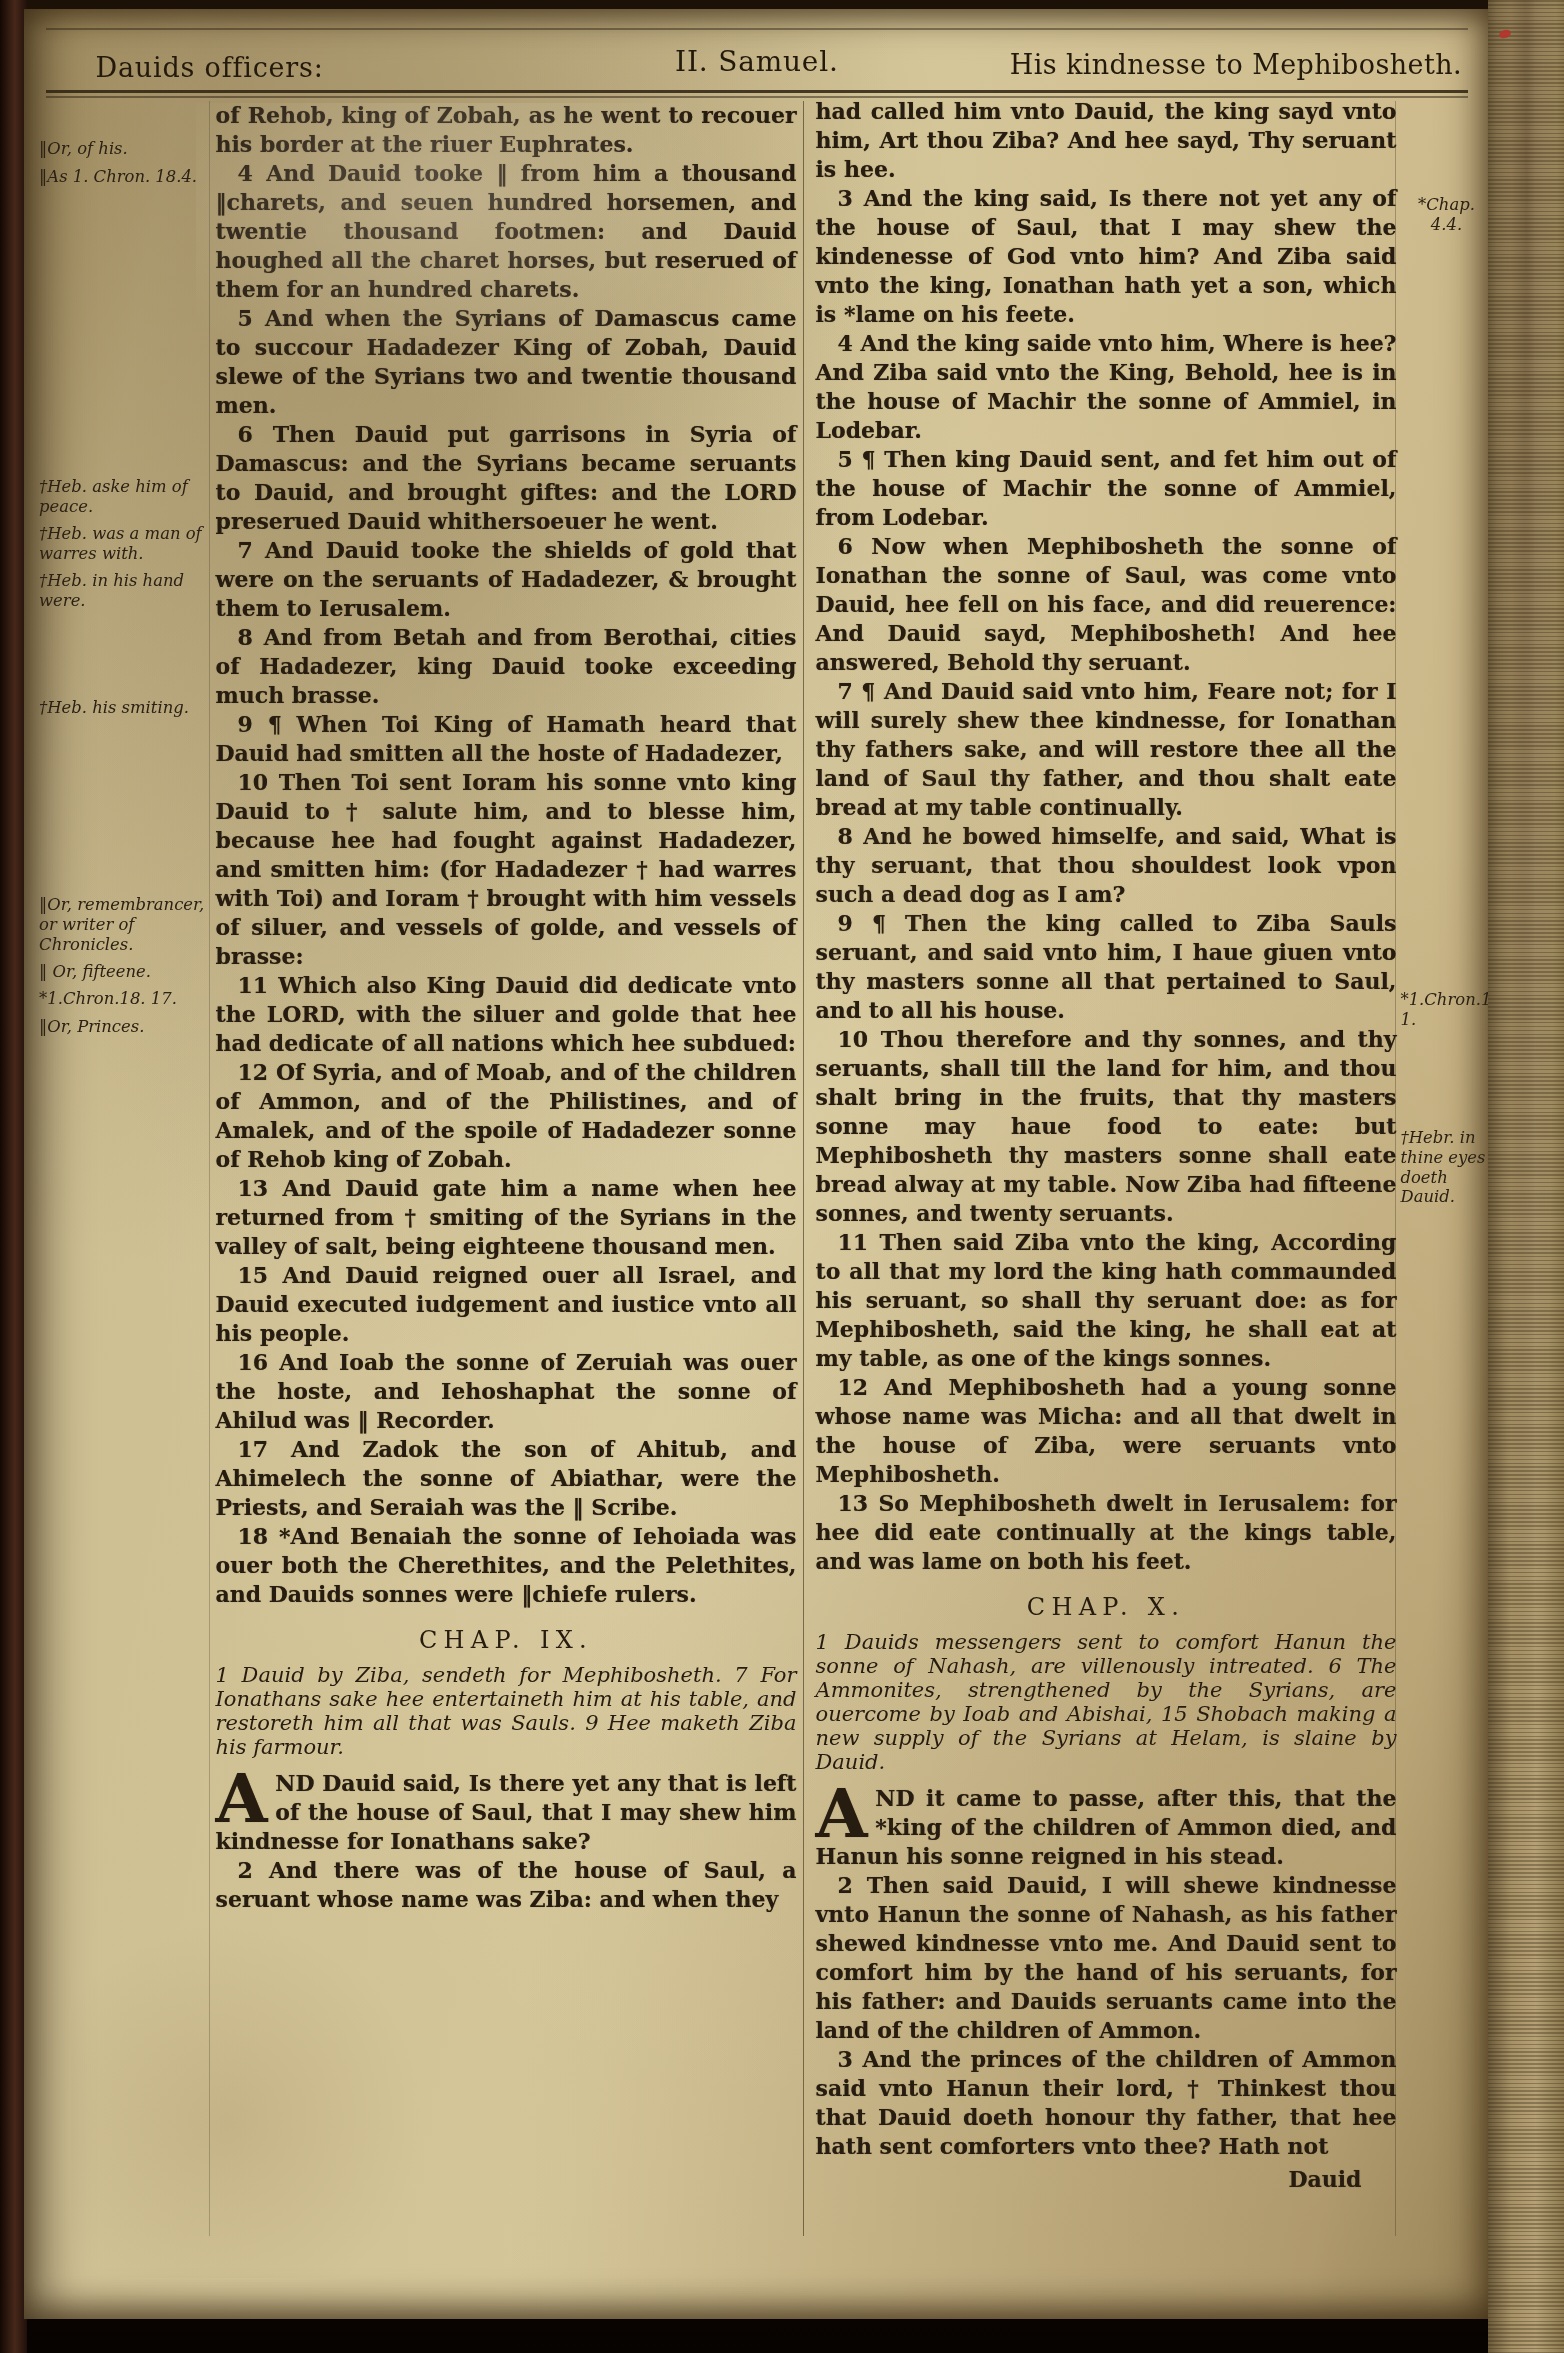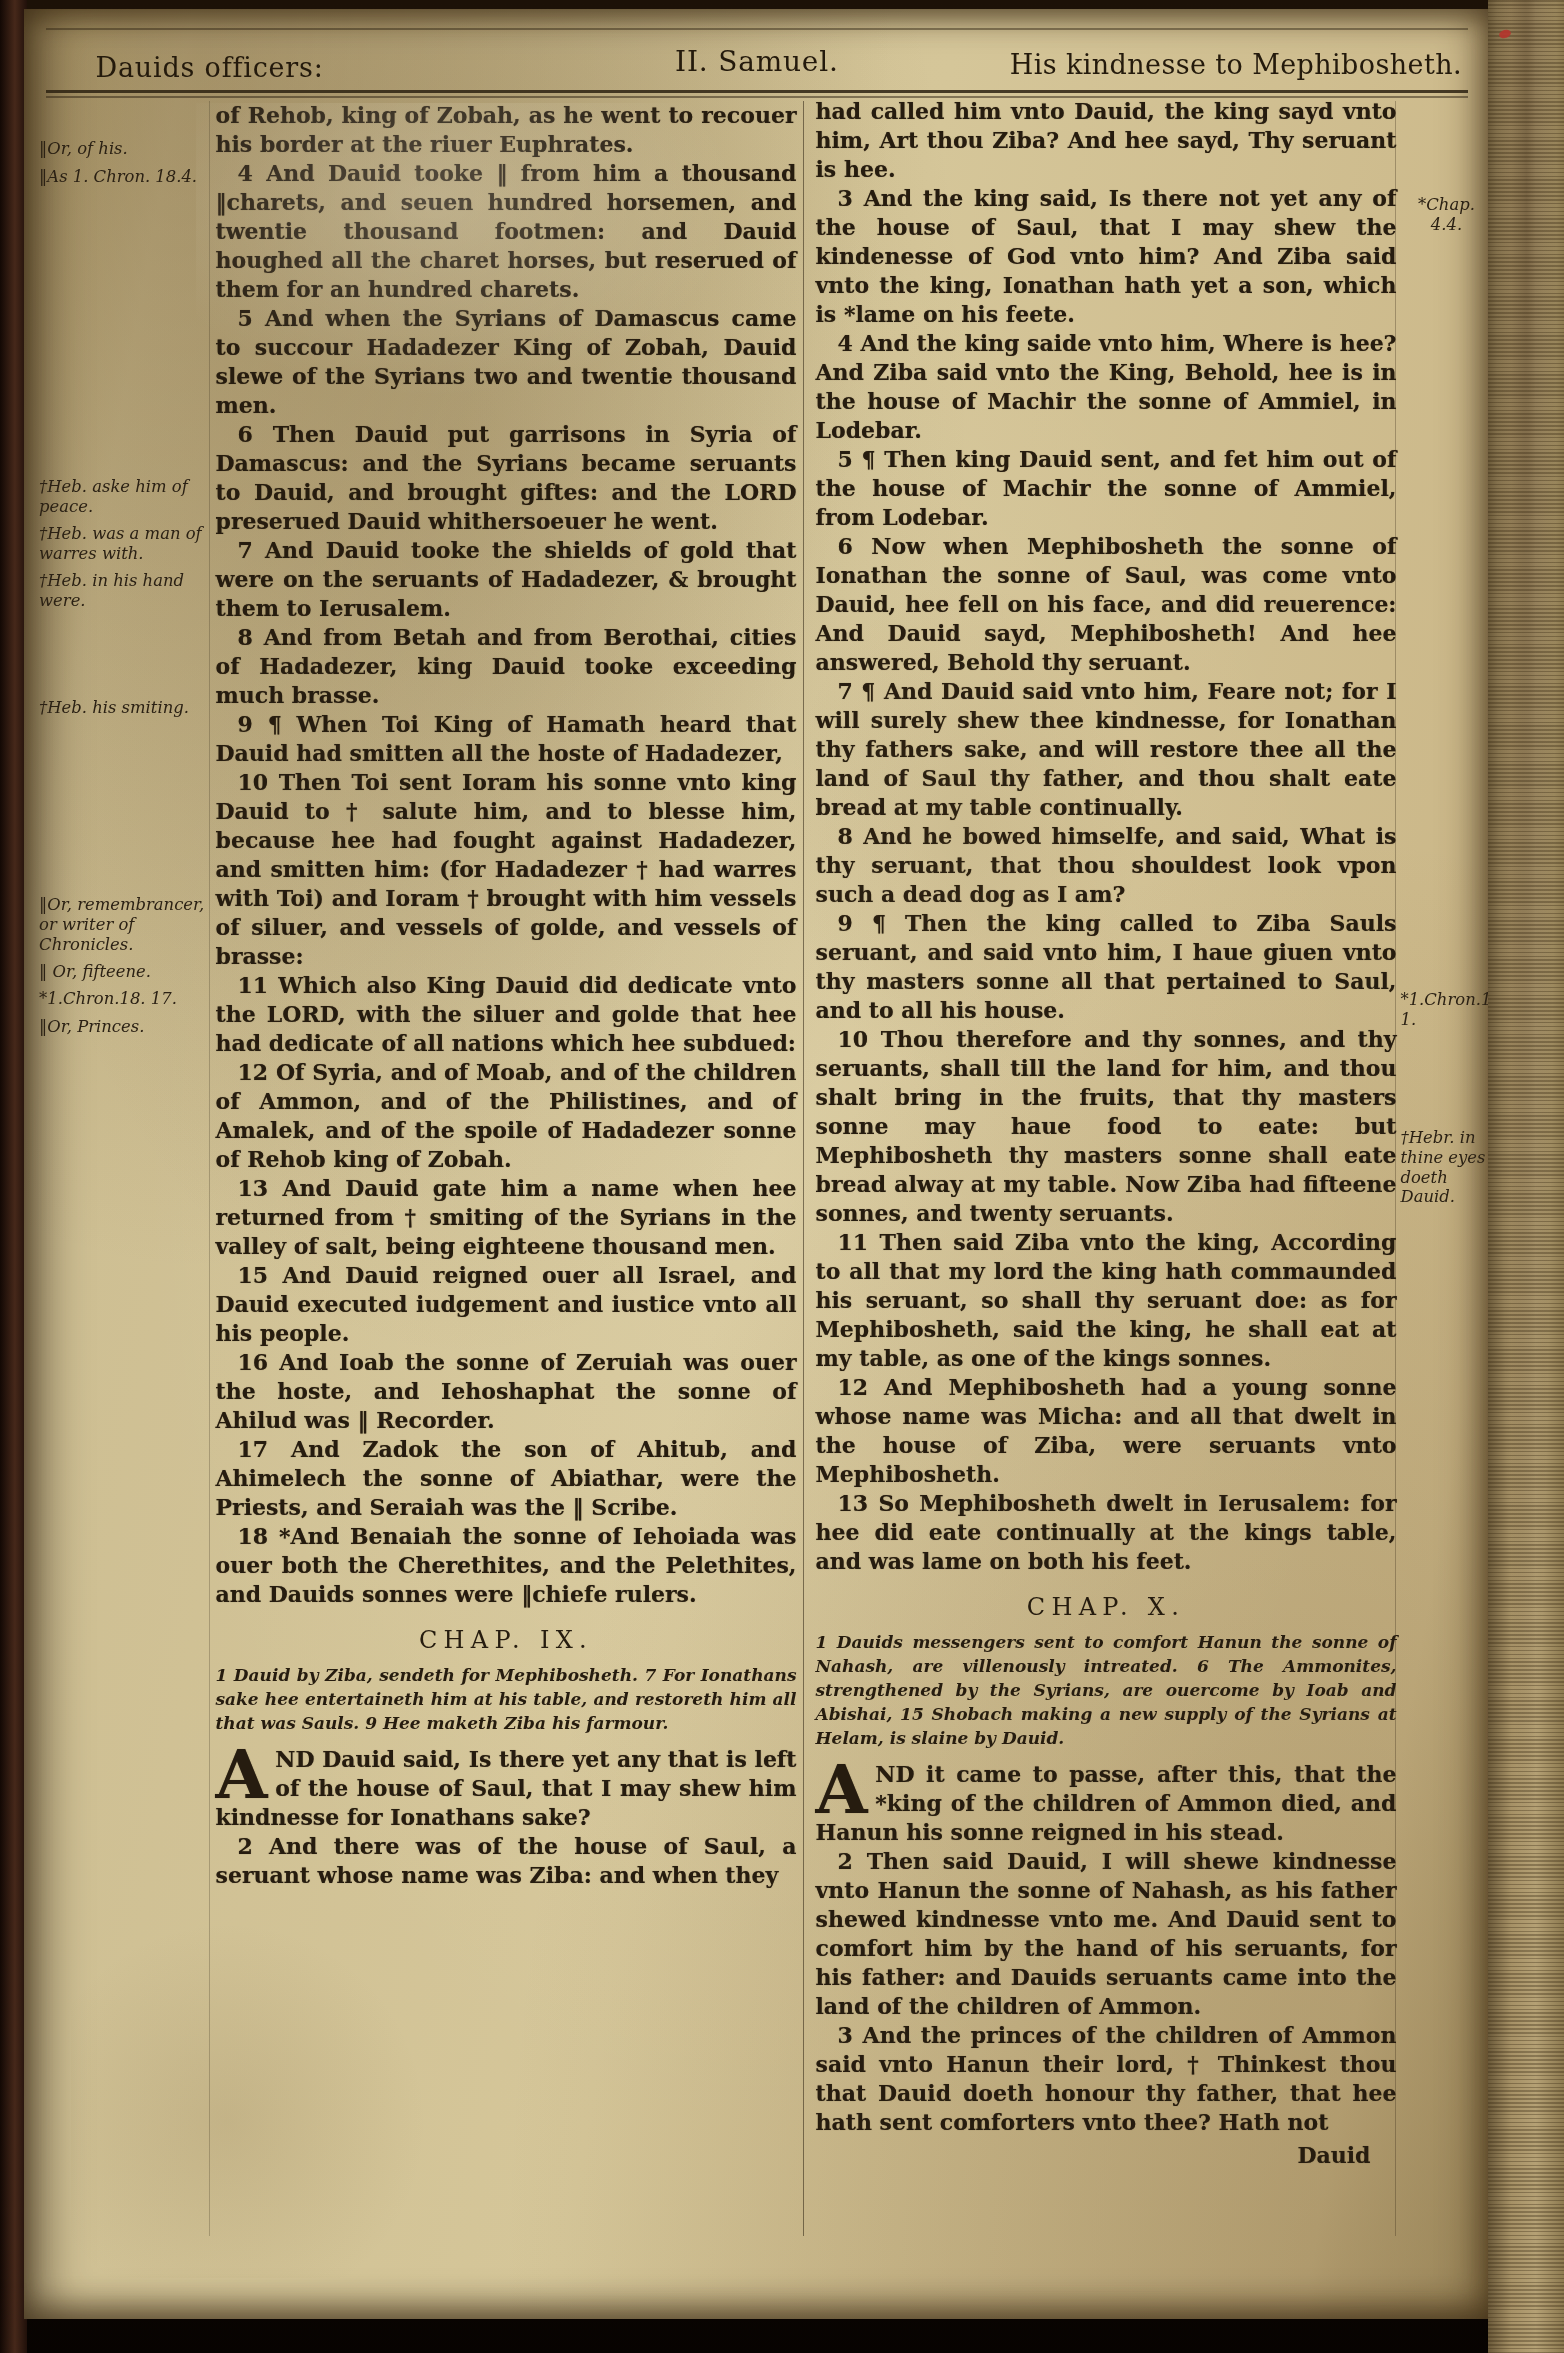--- a/index.html
+++ b/index.html
@@ -40,25 +40,25 @@
 
   
   .column{position:absolute;width:581px;color:#261c0f;font-size:22px;line-height:29px;
     font-weight:700;text-align:justify;text-shadow:0 0 0.8px rgba(38,25,10,.55);}
   .column-left{left:192px;top:92px;}
   .column-right{left:792px;top:88px;}
   .para{margin:0;}
   .verse{text-indent:22px;}
   .cont{text-indent:0;}
   .head{text-align:center;font-weight:400;letter-spacing:6.3px;font-size:24px;margin:17px 0 7.8px;text-indent:0;text-shadow:none;}
-  .summary{font-style:italic;font-weight:700;font-size:17px;line-height:24px;margin:1.6px 0 9.4px;text-indent:0;text-shadow:none;}
+  .summary{font-style:italic;font-weight:400;font-size:21px;line-height:24px;margin:1.6px 0 9.4px;text-indent:0;text-shadow:none;}
   .dropcap{text-indent:0;}
   .initial{float:left;font-size:67px;line-height:53px;padding:3.1px 7.8px 0 0;font-weight:700;}
   .initial:empty{display:none;}
-  .catchword{text-align:right;margin-top:4.7px;padding-right:26px;}
+  .catchword{text-align:right;margin-top:4.7px;padding-right:35px;}
 
   
   .margin-notes{position:absolute;color:#2b2114;font-style:italic;font-weight:400;
     font-size:16.4px;line-height:19.6px;}
   .left-notes{left:15.6px;width:166px;}
   .right-notes{left:1377px;width:92px;}
   .lg1{top:130px;} .lg2{top:468px;} .lg3{top:689px;} .lg4{top:886px;}
   .rg1{top:186px;text-align:center;} .rg2{top:981px;} .rg3{top:1119px;}
   .note{margin:0 0 7.8px;}
 

